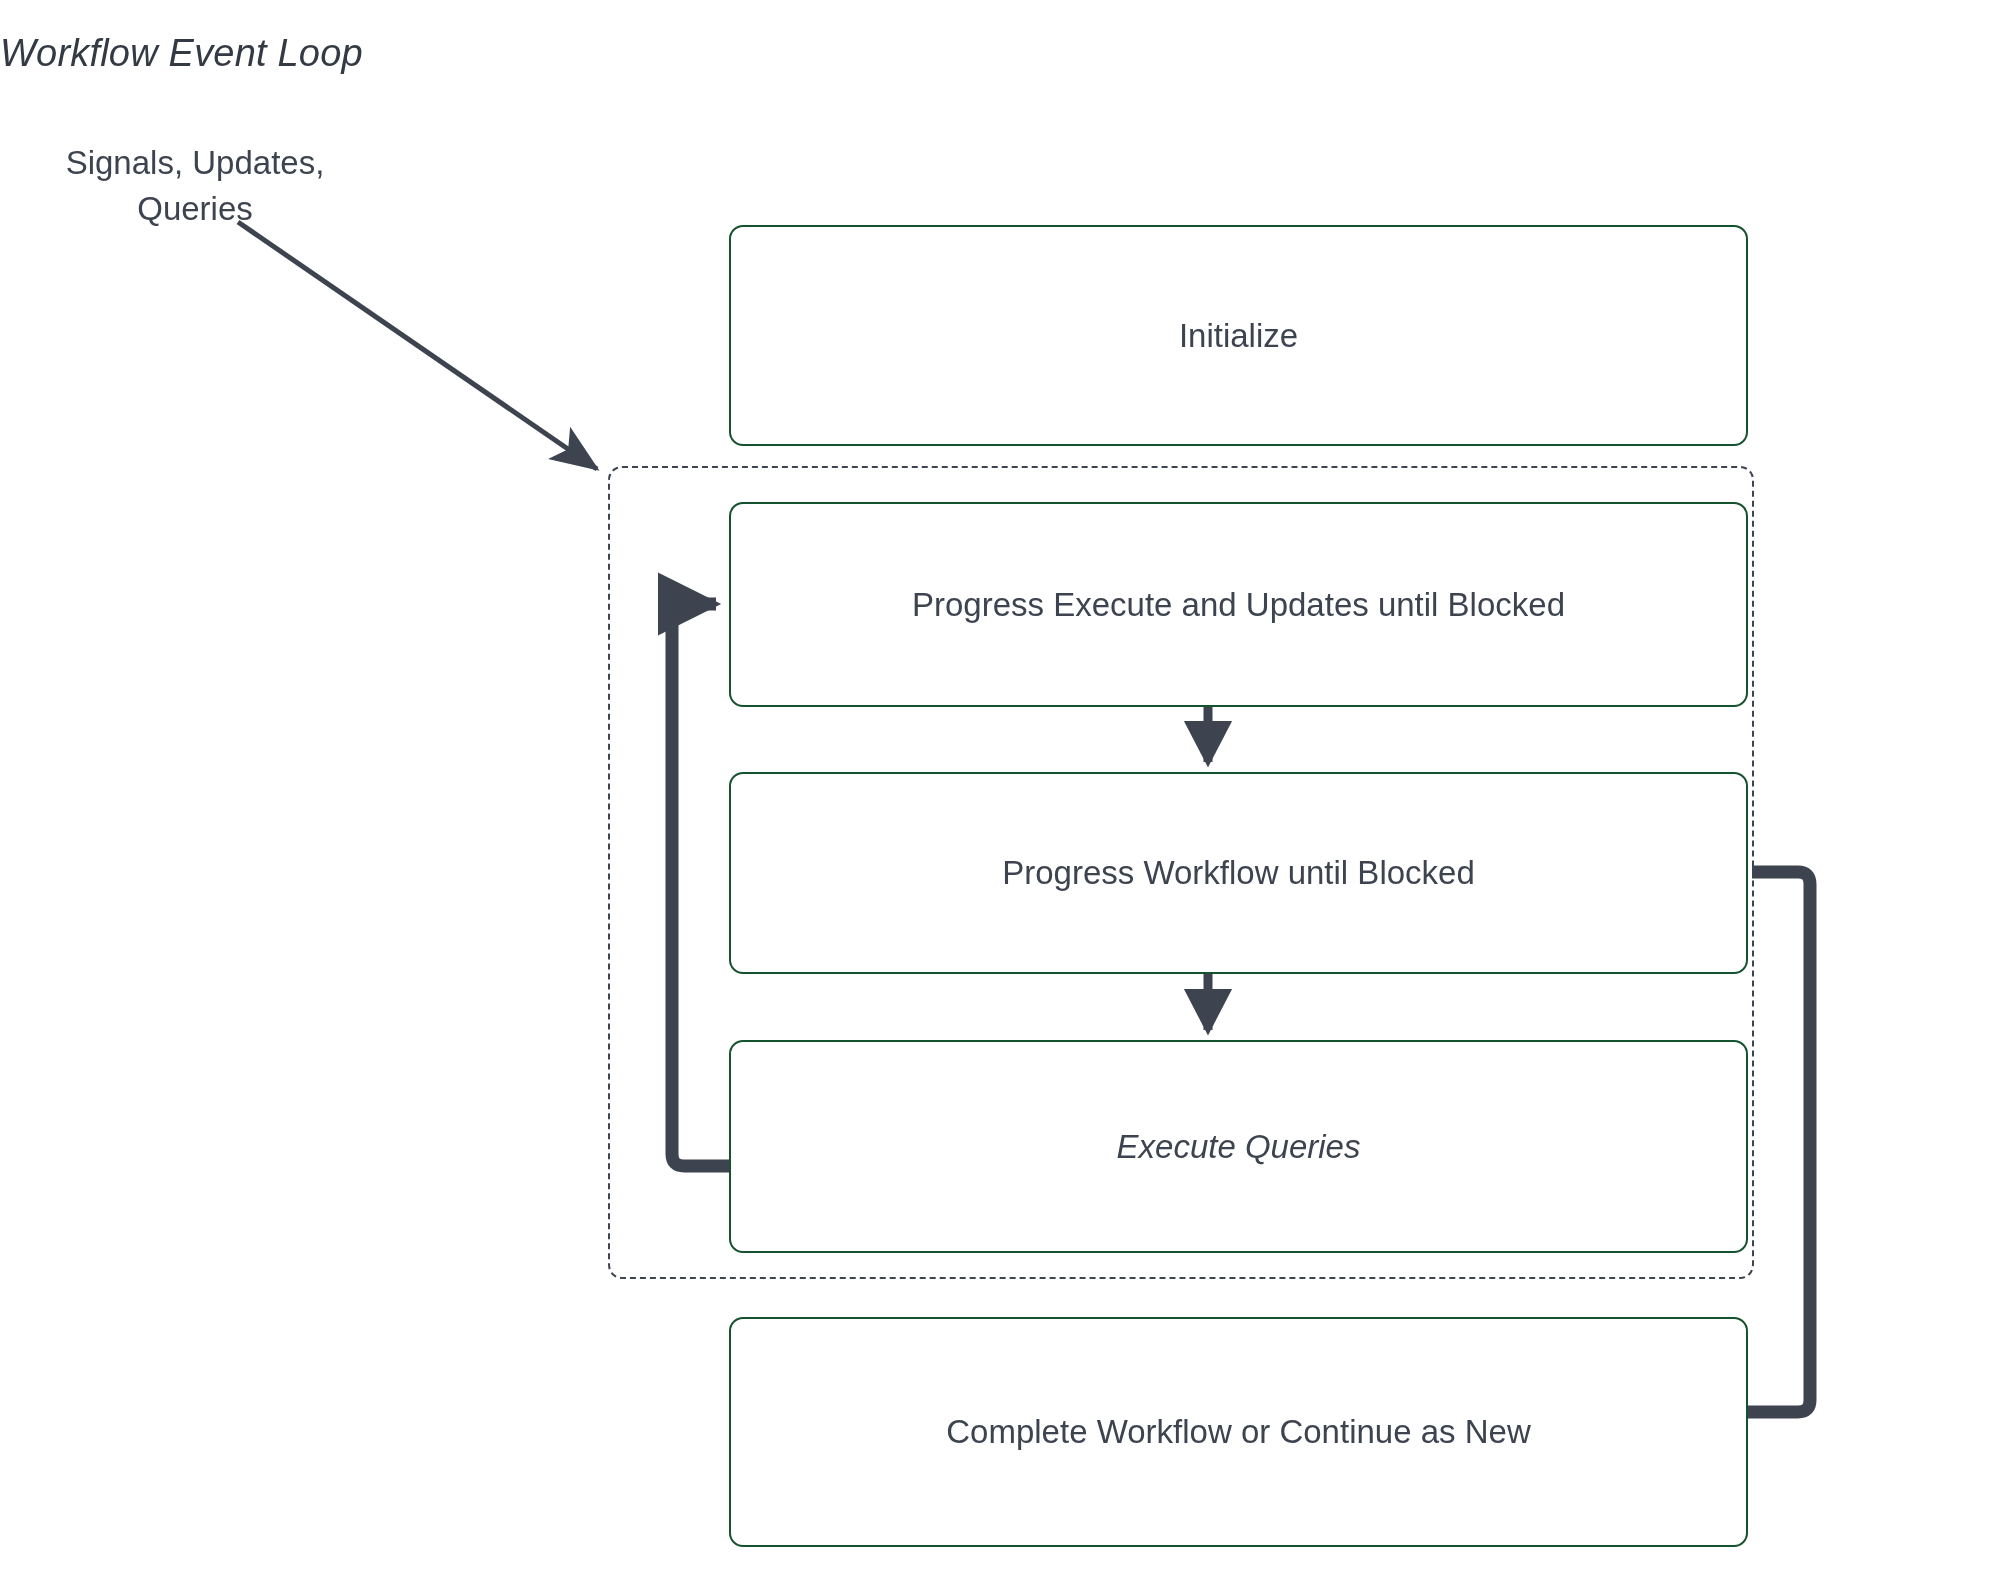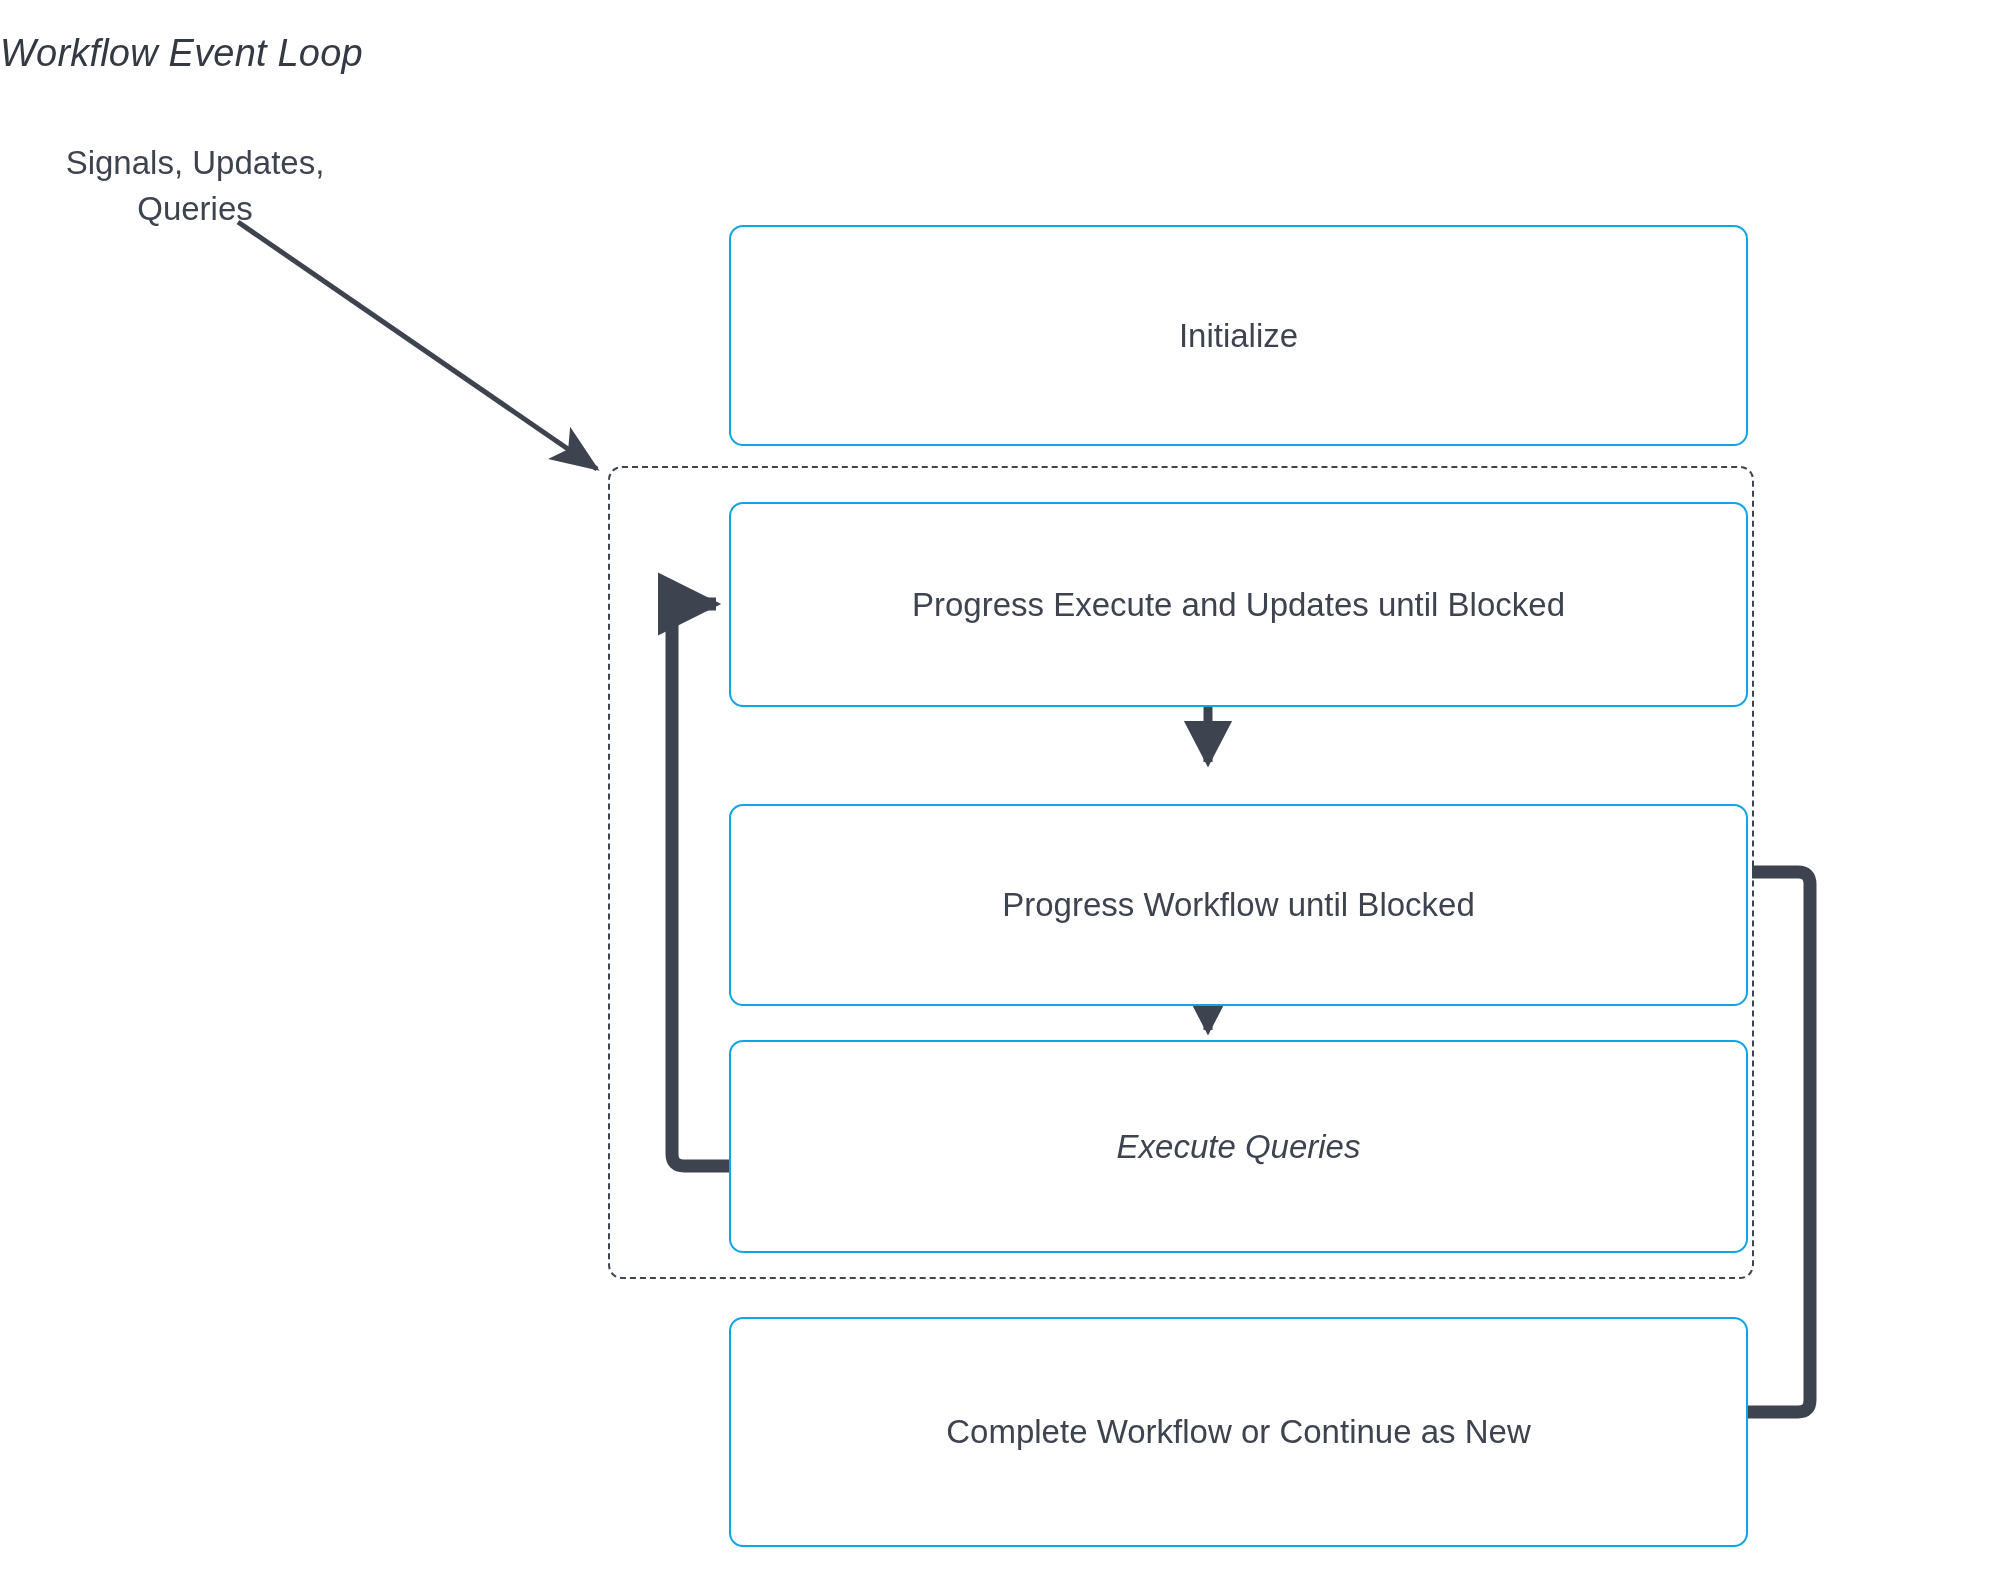--- a/index.html
+++ b/index.html
@@ -46,21 +46,21 @@
     width: 370px;
     text-align: center;
     font-size: 33px;
     line-height: 46px;
     color: #3d4450;
   }
   .node {
     position: absolute;
     box-sizing: border-box;
     background: #ffffff;
-    border: 2px solid #0ea5e9;
+    border: 2px solid #14532d;
     border-radius: 14px;
     display: flex;
     align-items: center;
     justify-content: center;
     text-align: center;
   }
   .node-label {
     font-size: 33px;
     color: #3d4450;
     line-height: 1.25;
@@ -69,21 +69,21 @@
   }
   .loop-container {
     position: absolute;
     box-sizing: border-box;
     border: 2px dashed #3d4450;
     border-radius: 14px;
     background: transparent;
   }
   #node-initialize   { left: 729px; top: 225px;  width: 1019px; height: 221px; }
   #node-progress-signals { left: 729px; top: 502px; width: 1019px; height: 205px; }
-  #node-progress-workflow { left: 729px; top: 804px; width: 1019px; height: 202px; }
+  #node-progress-workflow { left: 729px; top: 772px; width: 1019px; height: 202px; }
   #node-execute-queries { left: 729px; top: 1040px; width: 1019px; height: 213px; font-style: italic; }
   #node-complete-workflow { left: 729px; top: 1317px; width: 1019px; height: 230px; }
   #loop-container { left: 608px; top: 466px; width: 1146px; height: 813px; }
 </style>
 </head>
 <body>
 
 <div id="canvas">
 
   <div class="diagram-title">Workflow Event Loop</div>

